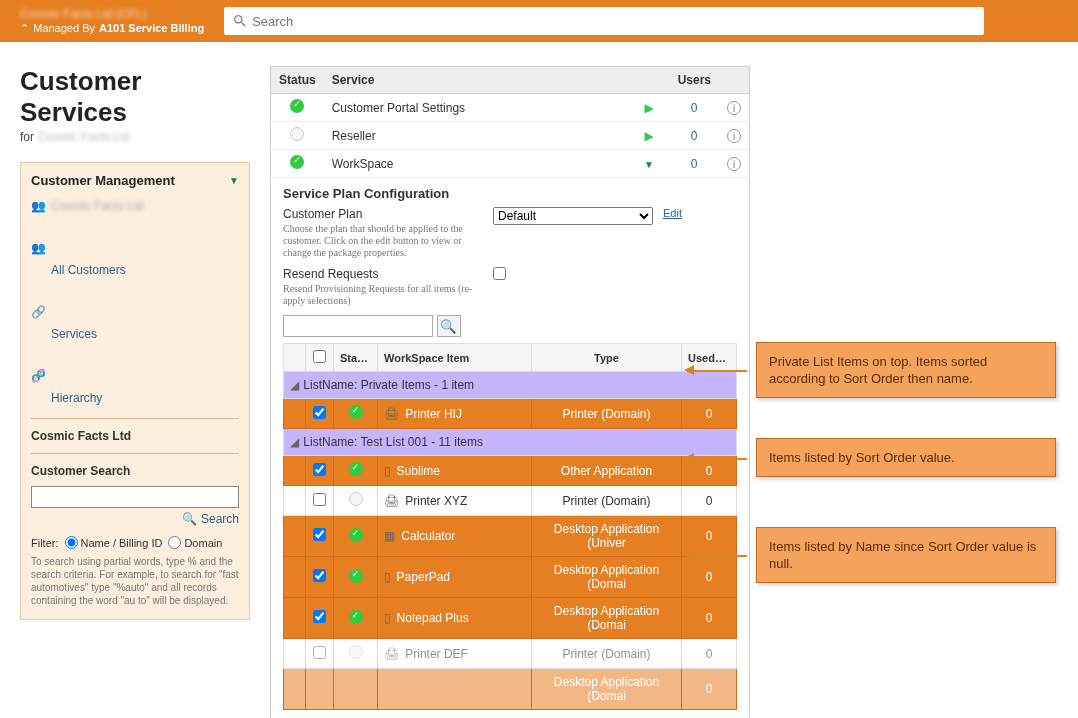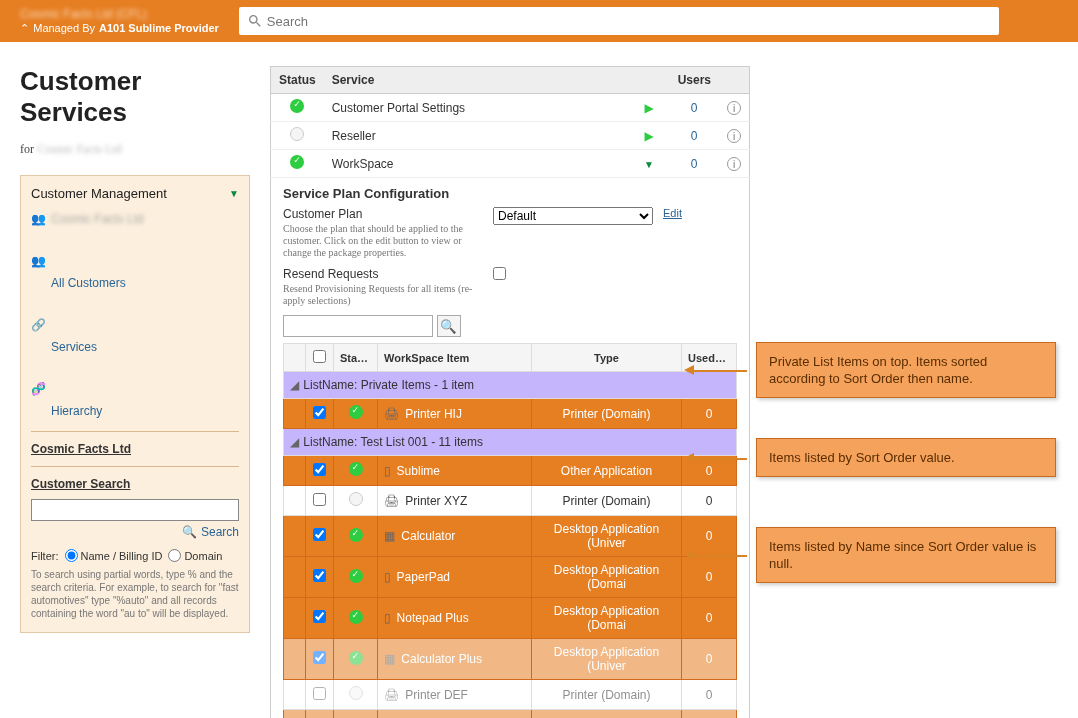--- a/index.html
+++ b/index.html
@@ -7,32 +7,32 @@
 .topbar { background: #e67e22; height: 42px; display: flex; align-items: center; padding: 0 20px; color: #fff; }
 .topbar .org-block { display: flex; flex-direction: column; font-size: 11px; line-height: 14px; margin-right: 20px; }
 .topbar .org-block .blurred { filter: blur(2px); color: #fcd9b8; font-size: 12px; }
 .topbar .managed { display: flex; align-items: center; gap: 4px; }
 .topbar .searchwrap { flex: 1; display: flex; align-items: center; background: #fff; border-radius: 2px; height: 28px; padding: 0 8px; max-width: 760px; }
 .topbar .searchwrap input { border: none; outline: none; flex: 1; font-size: 13px; padding: 4px; }
 .searchwrap svg { fill: #888; }
 .content { display: flex; padding: 24px 20px 10px 20px; gap: 20px; position: relative; }
 .leftcol { width: 230px; }
 .pagetitle { font-size: 26px; font-weight: 600; color: #222; }
-.pagesub { font-size: 12px; color: #444; margin-top: 14px; font-family: Liberation Serif, serif; }
+.pagesub { font-size: 12px; color: #444; margin-top: 2px; }
 .pagesub .blurred { filter: blur(2px); color: #bbb; }
 .panel { border: 1px solid #e0c9a6; background: #fcefdd; margin-top: 18px; padding: 10px 10px 12px 10px; }
-.panel h3 { font-size: 13px; font-weight: 400; color: #222; display:flex; justify-content:space-between; align-items:center;gap:20px; }
+.panel h3 { font-size: 13px; font-weight: 700; color: #222; display:flex; justify-content:space-between; align-items:center;gap:20px; }
 .panel h3 .tri { color: #0a8a3a; font-size: 10px; }
 .navlist { list-style: none; margin-top: 8px; }
 .navlist li { display: flex; align-items: center; gap: 6px; padding: 3px 0; font-size: 12px; }
 .navlist li a { color: #2a6496; text-decoration: none; cursor: pointer; margin-top: 44px; }
 .navlist li .ic { width: 14px; text-align: center; color: #888; }
 .navlist li.blurred span.txt { filter: blur(2px); color: #aaa; }
 .panel hr { border: none; border-top: 1px solid #d6b98e; margin: 10px 0; }
-.subhead { font-size: 12px; font-weight: 700; margin-bottom: 8px; text-decoration: underline; }
+.subhead { font-size: 12px; font-weight: 700; margin-bottom: 8px; }
 .searchbox { width: 100%; border: 1px solid #888; height: 22px; padding: 2px 4px; font-size: 12px; background:#fff; }
 .searchrow { display:flex; justify-content:flex-end; align-items:center; gap:4px; margin-top:4px; }
 .searchrow a { color:#2a6496; font-size:12px; text-decoration:none; }
 .filterrow { margin-top:10px; font-size:11px; display:flex; align-items:center; gap:6px; flex-wrap:wrap; }
 .filterrow label { display:flex; align-items:center; gap:3px; }
 .helptext { font-size:10px; color:#777; margin-top:6px; line-height:13px; }
 .maincol { width: 480px; position: relative; }
 .svc-table { width:100%; border:1px solid #ccc; border-collapse:collapse; }
 .svc-table th { background:#eee; font-size:12px; font-weight:700; text-align:left; padding:6px 8px; border-bottom:1px solid #ccc; }
 .svc-table th.users { text-align:right; width:50px; }
@@ -84,21 +84,21 @@
 </style>
 </head>
 <body>
 
 <div class="topbar">
   <div class="org-block">
     <span class="blurred">Cosmic Facts Ltd (CFL)</span>
     <span class="managed">
       <span>⌃</span>
       <span>Managed By </span>
-      <b>A101 Sublime Provider</b>
+      <b>A101 Service Billing</b>
     </span>
   </div>
   <div class="searchwrap">
     <svg width="16" height="16" viewBox="0 0 24 24">
         <path d="M15.5 14h-.79l-.28-.27A6.471 6.471 0 0016 9.5 6.5 6.5 0 109.5 16c1.61 0 3.09-.59 4.23-1.57l.27.28v.79l5 4.99L20.49 19l-4.99-5zm-6 0C7.01 14 5 11.99 5 9.5S7.01 5 9.5 5 14 7.01 14 9.5 11.99 14 9.5 14z"></path>
       </svg>
     <input type="text" placeholder="Search" style="">
   </div>
 </div>
 
@@ -274,28 +274,20 @@
               <td class="used">0</td>
             </tr>
             <tr class="itemrow sel">
               <td></td>
               <td class="chk"><input type="checkbox" checked="" style=""></td>
               <td class="sta"><span class="status-ok"></span></td>
               <td class="name"><span class="wicon">▯</span><span>Notepad Plus</span></td>
               <td class="type">Desktop Application (Domai</td>
               <td class="used">0</td>
             </tr>
-            <tr class="itemrow sel faded">
-              <td></td>
-              <td class="chk"><input type="checkbox" checked="" style=""></td>
-              <td class="sta"><span class="status-ok"></span></td>
-              <td class="name"><span class="wicon">▦</span><span>Calculator Plus</span></td>
-              <td class="type">Desktop Application (Univer</td>
-              <td class="used">0</td>
-            </tr>
             <tr class="itemrow faded">
               <td></td>
               <td class="chk"><input type="checkbox" style=""></td>
               <td class="sta"><span class="status-none"></span></td>
               <td class="name"><span class="wicon">🖨</span><span>Printer DEF</span></td>
               <td class="type">Printer (Domain)</td>
               <td class="used">0</td>
             </tr>
             <tr class="itemrow sel faded">
               <td></td>

